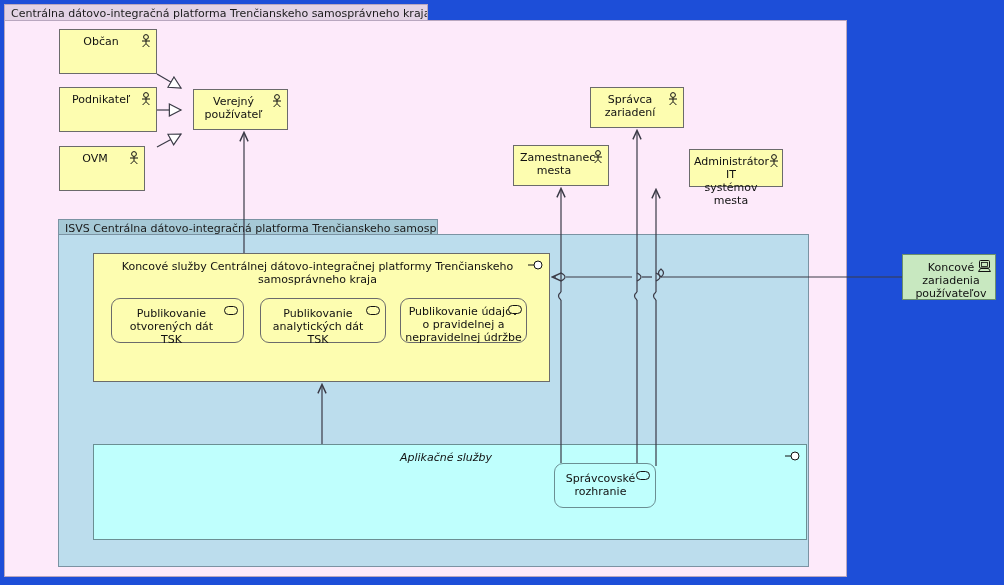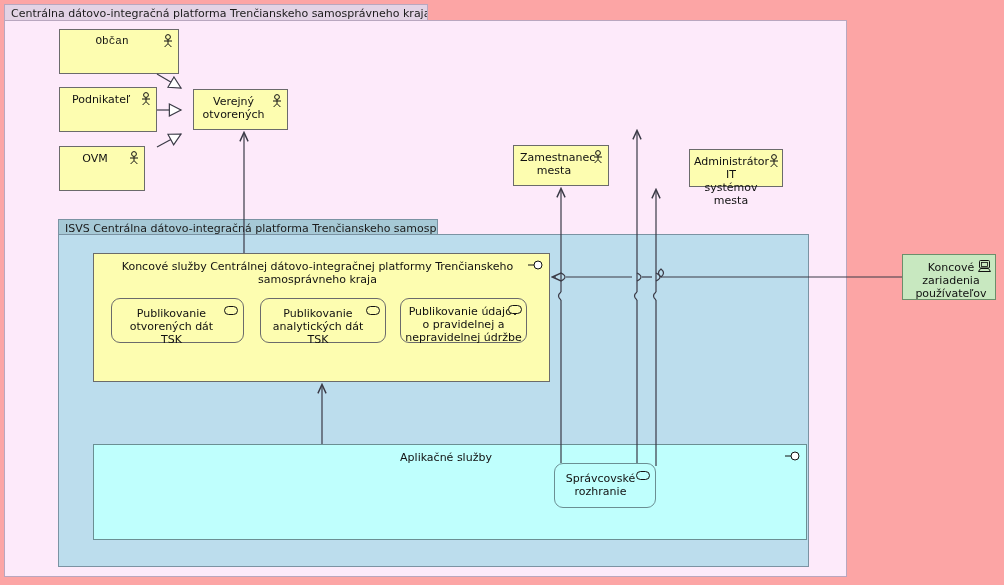--- a/index.html
+++ b/index.html
@@ -7,21 +7,21 @@
     padding: 0;
     background: #ffffff;
   }
   body {
     font-family: "DejaVu Sans", "Liberation Sans", sans-serif;
   }
   #canvas {
     position: relative;
     width: 1004px;
     height: 585px;
-    background: #fca5a5;
+    background: #1d4ed8;
     overflow: hidden;
   }
   .abs { position: absolute; box-sizing: border-box; }
 
   
   .group-tab {
     border: 1px solid #9b8aa4;
     font-size: 11px;
     line-height: 14px;
     padding: 2px 6px 0 6px;
@@ -78,21 +78,21 @@
   <div class="abs grp-pink">
     <div class="abs group-tab" style="left:4px; top:4px; width:424px; height:17px;">Centrálna dátovo-integračná platforma Trenčianskeho samosprávneho kraja</div>
     <div class="abs group-body" style="left:4px; top:20px; width:843px; height:557px;"></div>
   </div>
 
   <div class="abs grp-blue">
     <div class="abs group-tab" style="left:58px; top:219px; width:380px; height:16px;">ISVS Centrálna dátovo-integračná platforma Trenčianskeho samosprávneho kraja</div>
     <div class="abs group-body" style="left:58px; top:234px; width:751px; height:333px;"></div>
   </div>
 
-  <div class="abs el actor" style="left:59px; top:29px; width:120px; height:45px;font-family:Liberation Mono, monospace;">
+  <div class="abs el actor" style="left:59px; top:29px; width:98px; height:45px;">
     <div class="label">Občan</div>
     <span class="icon" style="right:4px; top:4px;">
       <svg width="12" height="14" viewBox="0 0 12 14">
         <circle cx="6" cy="3" r="2.4" fill="none" stroke="#111" stroke-width="1"></circle>
         <line x1="6" y1="5.6" x2="6" y2="9.6" stroke="#111" stroke-width="1"></line>
         <line x1="2" y1="7" x2="10" y2="7" stroke="#111" stroke-width="1"></line>
         <line x1="6" y1="9.6" x2="2.6" y2="13" stroke="#111" stroke-width="1"></line>
         <line x1="6" y1="9.6" x2="9.4" y2="13" stroke="#111" stroke-width="1"></line>
       </svg>
     </span>
@@ -119,32 +119,45 @@
         <line x1="6" y1="5.6" x2="6" y2="9.6" stroke="#111" stroke-width="1"></line>
         <line x1="2" y1="7" x2="10" y2="7" stroke="#111" stroke-width="1"></line>
         <line x1="6" y1="9.6" x2="2.6" y2="13" stroke="#111" stroke-width="1"></line>
         <line x1="6" y1="9.6" x2="9.4" y2="13" stroke="#111" stroke-width="1"></line>
       </svg>
     </span>
   </div>
 
   <div class="abs el actor" style="left:193px; top:89px; width:95px; height:41px;">
     <div class="label">Verejný
-otvorených</div>
-    <span class="icon" style="right:4px; top:4px;">
-      <svg width="12" height="14" viewBox="0 0 12 14">
-        <circle cx="6" cy="3" r="2.4" fill="none" stroke="#111" stroke-width="1"></circle>
-        <line x1="6" y1="5.6" x2="6" y2="9.6" stroke="#111" stroke-width="1"></line>
-        <line x1="2" y1="7" x2="10" y2="7" stroke="#111" stroke-width="1"></line>
-        <line x1="6" y1="9.6" x2="2.6" y2="13" stroke="#111" stroke-width="1"></line>
-        <line x1="6" y1="9.6" x2="9.4" y2="13" stroke="#111" stroke-width="1"></line>
-      </svg>
-    </span>
-  </div>
-
+používateľ</div>
+    <span class="icon" style="right:4px; top:4px;">
+      <svg width="12" height="14" viewBox="0 0 12 14">
+        <circle cx="6" cy="3" r="2.4" fill="none" stroke="#111" stroke-width="1"></circle>
+        <line x1="6" y1="5.6" x2="6" y2="9.6" stroke="#111" stroke-width="1"></line>
+        <line x1="2" y1="7" x2="10" y2="7" stroke="#111" stroke-width="1"></line>
+        <line x1="6" y1="9.6" x2="2.6" y2="13" stroke="#111" stroke-width="1"></line>
+        <line x1="6" y1="9.6" x2="9.4" y2="13" stroke="#111" stroke-width="1"></line>
+      </svg>
+    </span>
+  </div>
+
+  <div class="abs el actor" style="left:590px; top:87px; width:94px; height:41px;">
+    <div class="label">Správca
+zariadení</div>
+    <span class="icon" style="right:4px; top:4px;">
+      <svg width="12" height="14" viewBox="0 0 12 14">
+        <circle cx="6" cy="3" r="2.4" fill="none" stroke="#111" stroke-width="1"></circle>
+        <line x1="6" y1="5.6" x2="6" y2="9.6" stroke="#111" stroke-width="1"></line>
+        <line x1="2" y1="7" x2="10" y2="7" stroke="#111" stroke-width="1"></line>
+        <line x1="6" y1="9.6" x2="2.6" y2="13" stroke="#111" stroke-width="1"></line>
+        <line x1="6" y1="9.6" x2="9.4" y2="13" stroke="#111" stroke-width="1"></line>
+      </svg>
+    </span>
+  </div>
 
   <div class="abs el actor" style="left:513px; top:145px; width:96px; height:41px;">
     <div class="label">Zamestnanec
 mesta</div>
     <span class="icon" style="right:4px; top:4px;">
       <svg width="12" height="14" viewBox="0 0 12 14">
         <circle cx="6" cy="3" r="2.4" fill="none" stroke="#111" stroke-width="1"></circle>
         <line x1="6" y1="5.6" x2="6" y2="9.6" stroke="#111" stroke-width="1"></line>
         <line x1="2" y1="7" x2="10" y2="7" stroke="#111" stroke-width="1"></line>
         <line x1="6" y1="9.6" x2="2.6" y2="13" stroke="#111" stroke-width="1"></line>
@@ -202,21 +215,21 @@
 o pravidelnej a
 nepravidelnej údržbe</div>
     <span class="icon" style="right:4px; top:6px;">
       <svg width="14" height="9" viewBox="0 0 14 9">
         <rect x="0.5" y="0.5" width="13" height="8" rx="4" ry="4" fill="#fdfdb0" stroke="#111" stroke-width="1"></rect>
       </svg>
     </span>
   </div>
 
   <div class="abs el service-cyan" style="left:93px; top:444px; width:714px; height:96px;">
-    <div class="label" style="left:20px; right:28px; top:6px;">Aplikačné služby</div>
+    <div class="label" style="left:20px; right:28px; top:6px;font-style:italic;">Aplikačné služby</div>
     <span class="icon" style="right:5px; top:6px;">
       <svg width="16" height="10" viewBox="0 0 16 10">
         <line x1="0" y1="5" x2="6" y2="5" stroke="#111" stroke-width="1"></line>
         <circle cx="10" cy="5" r="4" fill="#ffffff" stroke="#111" stroke-width="1"></circle>
       </svg>
     </span>
   </div>
 
   <div class="abs el service-cyan rounded" style="left:554px; top:463px; width:102px; height:45px;">
     <div class="label" style="left:9px; right:18px; top:8px;">Správcovské

